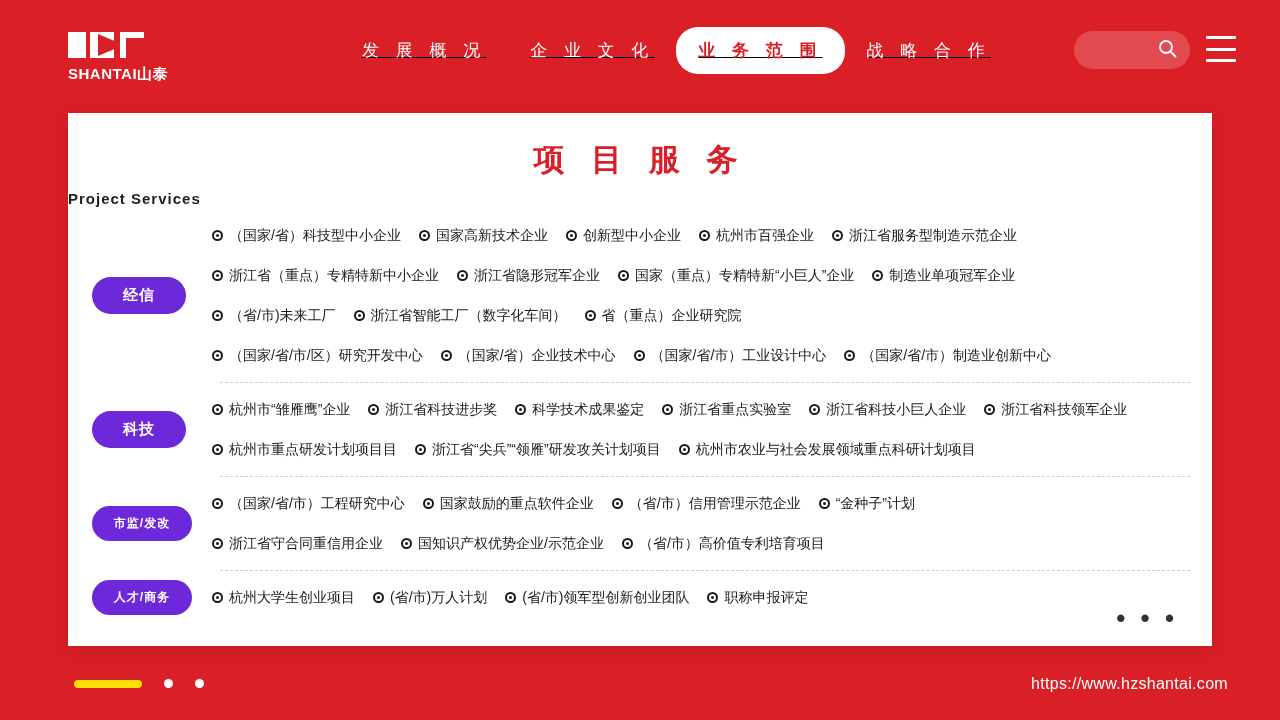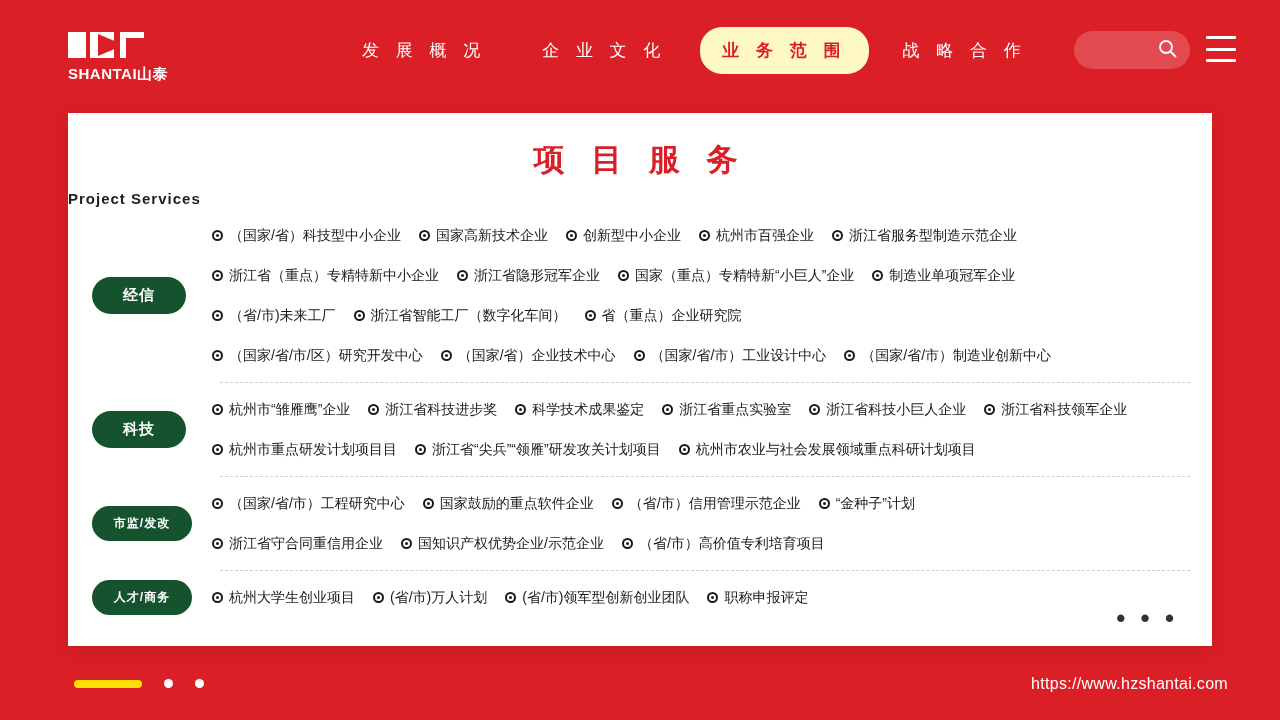--- a/index.html
+++ b/index.html
@@ -41,33 +41,34 @@
     margin-top: 3px;
     white-space: nowrap;
   }
 
   .nav {
     position: absolute;
     left: 340px; top: 0;
     height: 100px;
     display: flex;
     align-items: center;
-    gap: 12px;
+    gap: 0px;
+    text-decoration: underline;
   }
   .nav-item {
     color: #ffffff;
     font-size: 17px;
     letter-spacing: 6px;
     padding: 12px 22px;
     border-radius: 22px;
     white-space: nowrap;
     cursor: pointer;
   }
   .nav-item.active {
-    background: #fef9c3;
+    background: #ffffff;
     color: #da1f26;
     font-weight: bold;
   }
 
   .search-box {
     position: absolute;
     right: 90px; top: 31px;
     width: 116px; height: 38px;
     background: #e34b50;
     border-radius: 19px;
@@ -142,21 +143,21 @@
   }
   .section-divider {
     position: absolute;
     left: 152px; right: 22px;
     border-top: 1px dashed #cfcfcf;
     height: 0;
   }
   .pill {
     flex: 0 0 auto;
     width: 94px;
-    background: #14532d;
+    background: #6d28d9;
     color: #ffffff;
     font-size: 15px;
     font-weight: bold;
     text-align: center;
     border-radius: 19px;
     padding: 9px 0;
     letter-spacing: 1px;
     margin-left: 0px;
     cursor: pointer;
   }

